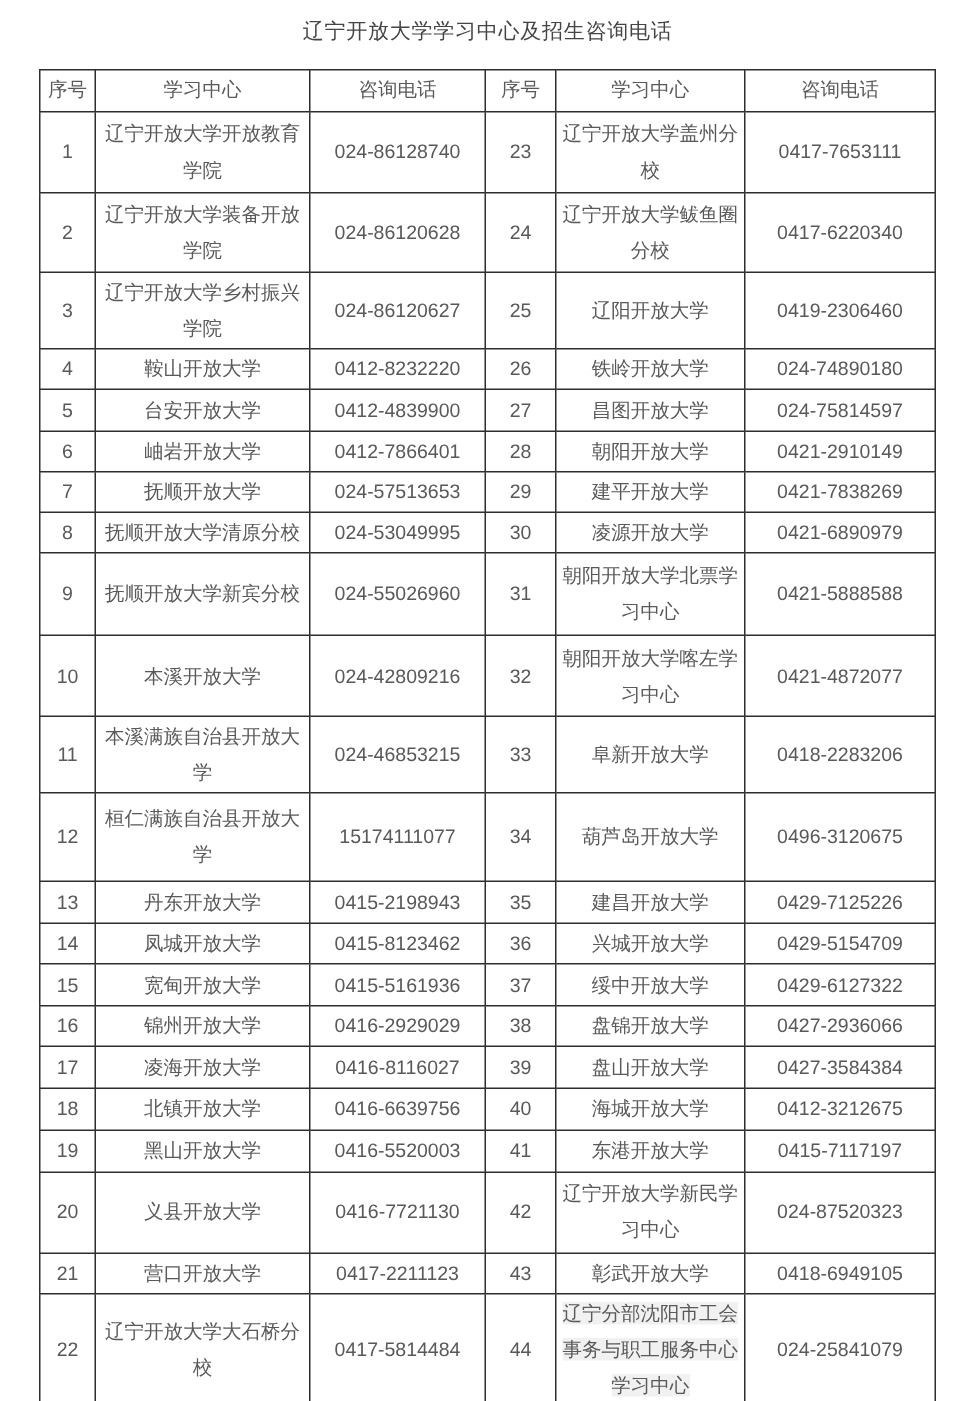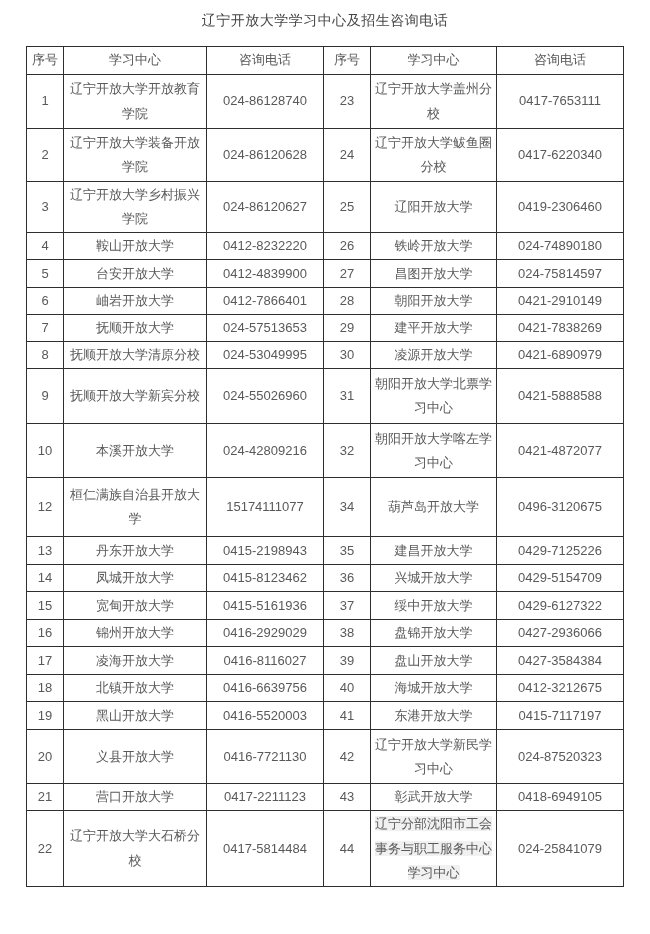--- a/index.html
+++ b/index.html
@@ -127,20 +127,28 @@
           <td>0421-5888588</td>
         </tr>
         <tr style="height: 54px; padding-left: 12px;">
           <td>10</td>
           <td>本溪开放大学</td>
           <td>024-42809216</td>
           <td>32</td>
           <td>朝阳开放大学喀左学习中心</td>
           <td>0421-4872077</td>
         </tr>
+        <tr style="height: 47px;">
+          <td>11</td>
+          <td>本溪满族自治县开放大学</td>
+          <td>024-46853215</td>
+          <td>33</td>
+          <td>阜新开放大学</td>
+          <td>0418-2283206</td>
+        </tr>
         <tr style="height: 59px;">
           <td>12</td>
           <td>桓仁满族自治县开放大学</td>
           <td>15174111077</td>
           <td>34</td>
           <td>葫芦岛开放大学</td>
           <td>0496-3120675</td>
         </tr>
         <tr style="height: 28px;">
           <td>13</td>

